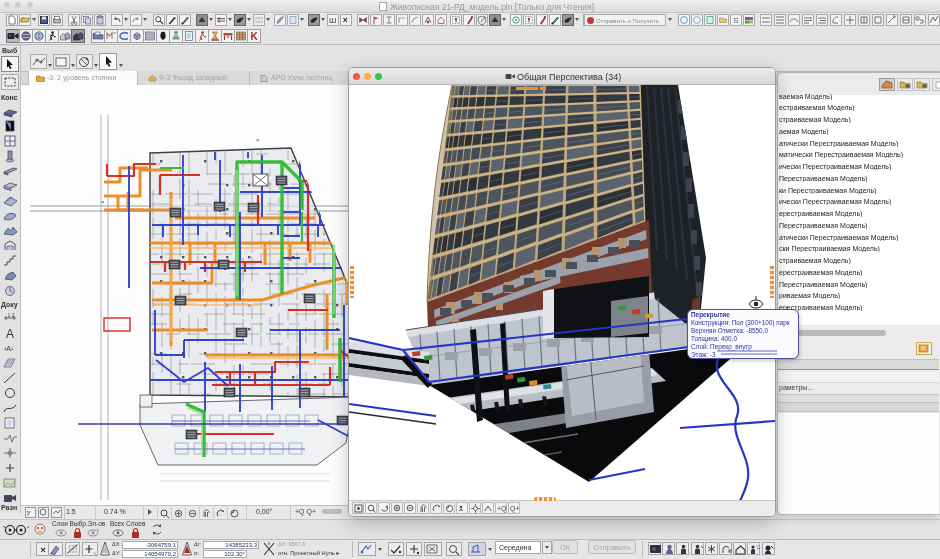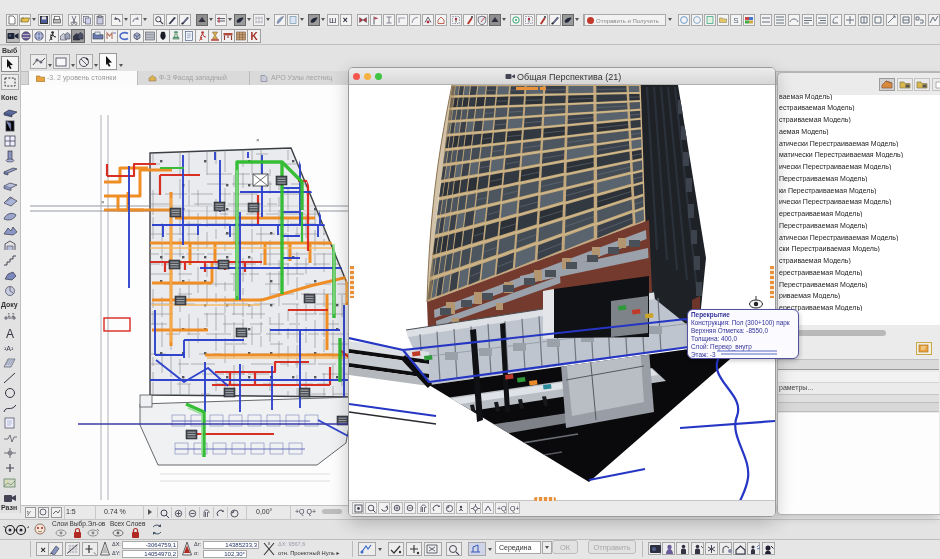--- a/index.html
+++ b/index.html
@@ -2,20 +2,27 @@
 <html><head><meta charset="utf-8">
 <style>
 *{margin:0;padding:0;box-sizing:border-box;}
 html,body{width:940px;height:559px;overflow:hidden;background:#e8e8e8;
 font-family:"Liberation Sans",sans-serif;}
 .abs{position:absolute;}
 </style></head>
 <body>
 <div class="abs" style="left:0;top:0;width:940px;height:559px;">
 
+<div class="abs" style="left:0;top:0;width:940px;height:13px;background:linear-gradient(#f0f0f0,#dcdcdc);border-bottom:1px solid #c3c3c3;">
+  <div class="abs" style="left:4px;top:2px;width:6px;height:6px;border-radius:50%;background:#d0d0d0;"></div>
+  <div class="abs" style="left:15px;top:2px;width:6px;height:6px;border-radius:50%;background:#d0d0d0;"></div>
+  <div class="abs" style="left:27px;top:2px;width:6px;height:6px;border-radius:50%;background:#d0d0d0;"></div>
+  <div class="abs" style="left:379px;top:2px;width:8px;height:9px;background:#fff;border:1px solid #9aa;"></div>
+  <div class="abs" style="left:390px;top:2px;font-size:8.5px;color:#9a9a9a;white-space:nowrap;">Живописная 21-РД_модель.pln [Только для Чтения]</div>
+</div>
 <div class="abs" style="left:0;top:13px;width:940px;height:15px;background:#e6e6e6;"></div>
     <svg class="abs" style="left:6px;top:14px" width="12" height="12" viewBox="0 0 12 12">
       <rect x="0.5" y="0.5" width="11" height="11" fill="#f3f3f3" stroke="#a8a8a8"></rect>
       <path d="M3 2h4l2 2v6H3z" fill="#fff" stroke="#555" stroke-width="0.8"></path>
     </svg>
     <svg class="abs" style="left:19px;top:14px" width="12" height="12" viewBox="0 0 12 12">
       <rect x="0.5" y="0.5" width="11" height="11" fill="#f3f3f3" stroke="#a8a8a8"></rect>
       <path d="M2 8l1.5-4h7L9 8z" fill="#e9c24a" stroke="#7a6a2a" stroke-width="0.7"></path>
       <path d="M2 8V4h3" fill="none" stroke="#7a6a2a" stroke-width="0.7"></path>
     </svg>
@@ -1056,21 +1063,21 @@
     <div class="abs" style="left:778px;top:413px;width:161px;height:101px;background:#fdfdfd;border-radius:0 0 0 4px;"></div>
     <div class="abs" style="left:348px;top:67px;width:428px;height:450px;background:#fff;border:1px solid #9a9a9a;border-radius:5px;box-shadow:0 6px 18px rgba(0,0,0,0.22);"></div>
     <div class="abs" style="left:349px;top:68px;width:426px;height:17px;background:linear-gradient(#ececec,#d7d7d7);border-bottom:1px solid #b2b2b2;border-radius:4px 4px 0 0;"></div>
     <div class="abs" style="left:353px;top:72.5px;width:7px;height:7px;border-radius:50%;background:#f4554d;"></div>
     <div class="abs" style="left:364px;top:72.5px;width:7px;height:7px;border-radius:50%;background:#f6b143;"></div>
     <div class="abs" style="left:375px;top:72.5px;width:7px;height:7px;border-radius:50%;background:#3fc444;"></div>
     <svg class="abs" style="left:505px;top:72px" width="10" height="9" viewBox="0 0 10 9">
       <rect x="0.5" y="2" width="6" height="5" rx="1" fill="#445"></rect>
       <path d="M7 4l3-1.8v4L7 5z" fill="#445"></path>
     </svg>
-    <div class="abs" style="left:517px;top:72px;font-size:9px;color:#333;">Общая Перспектива (21)</div>
+    <div class="abs" style="left:517px;top:72px;font-size:9px;color:#333;">Общая Перспектива (34)</div>
     <div class="abs" style="left:349px;top:85px;width:426px;height:415px;background:#ffffff;overflow:hidden;"><svg width="426" height="415" viewBox="349 85 426 415">
         <polygon points="452,85 640,85 649,220 427,302" fill="#c2a87c"></polygon>
         <g>
           <polygon points="452.3,86.3 455.1,86.3 453.8,95.2 451.0,95.2" fill="#39404a"></polygon>
           <polygon points="455.7,86.3 459.1,86.3 457.9,95.1 454.5,95.2" fill="#5a646e"></polygon>
           <polygon points="459.9,86.2 464.0,86.2 462.8,95.0 458.6,95.1" fill="#39404a"></polygon>
           <polygon points="464.9,86.2 470.0,86.2 468.8,94.9 463.7,95.0" fill="#5a646e"></polygon>
           <polygon points="470.9,86.2 477.2,86.2 476.1,94.8 469.8,94.9" fill="#39404a"></polygon>
           <polygon points="478.3,86.2 485.9,86.2 484.9,94.6 477.2,94.8" fill="#5a646e"></polygon>
           <polygon points="487.1,86.2 496.4,86.2 495.5,94.4 486.1,94.6" fill="#39404a"></polygon>

